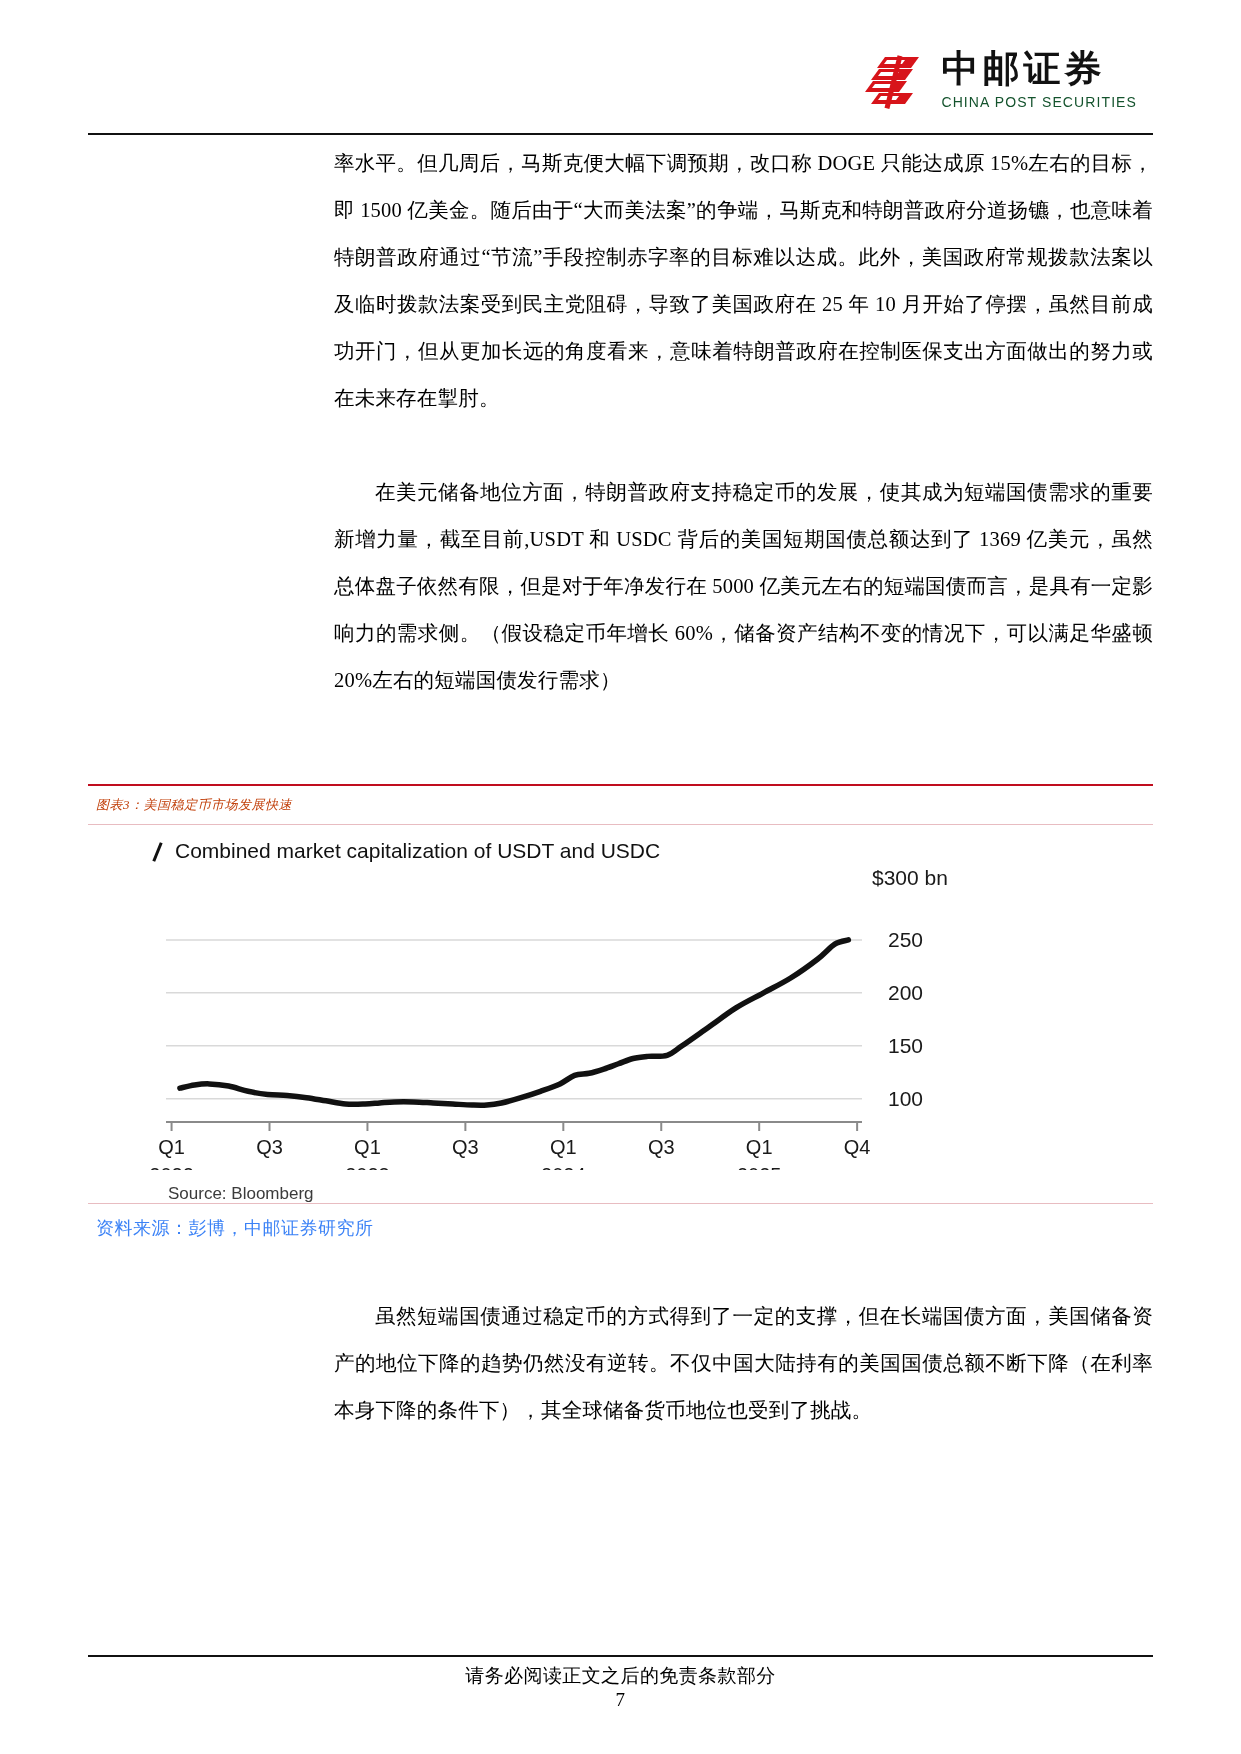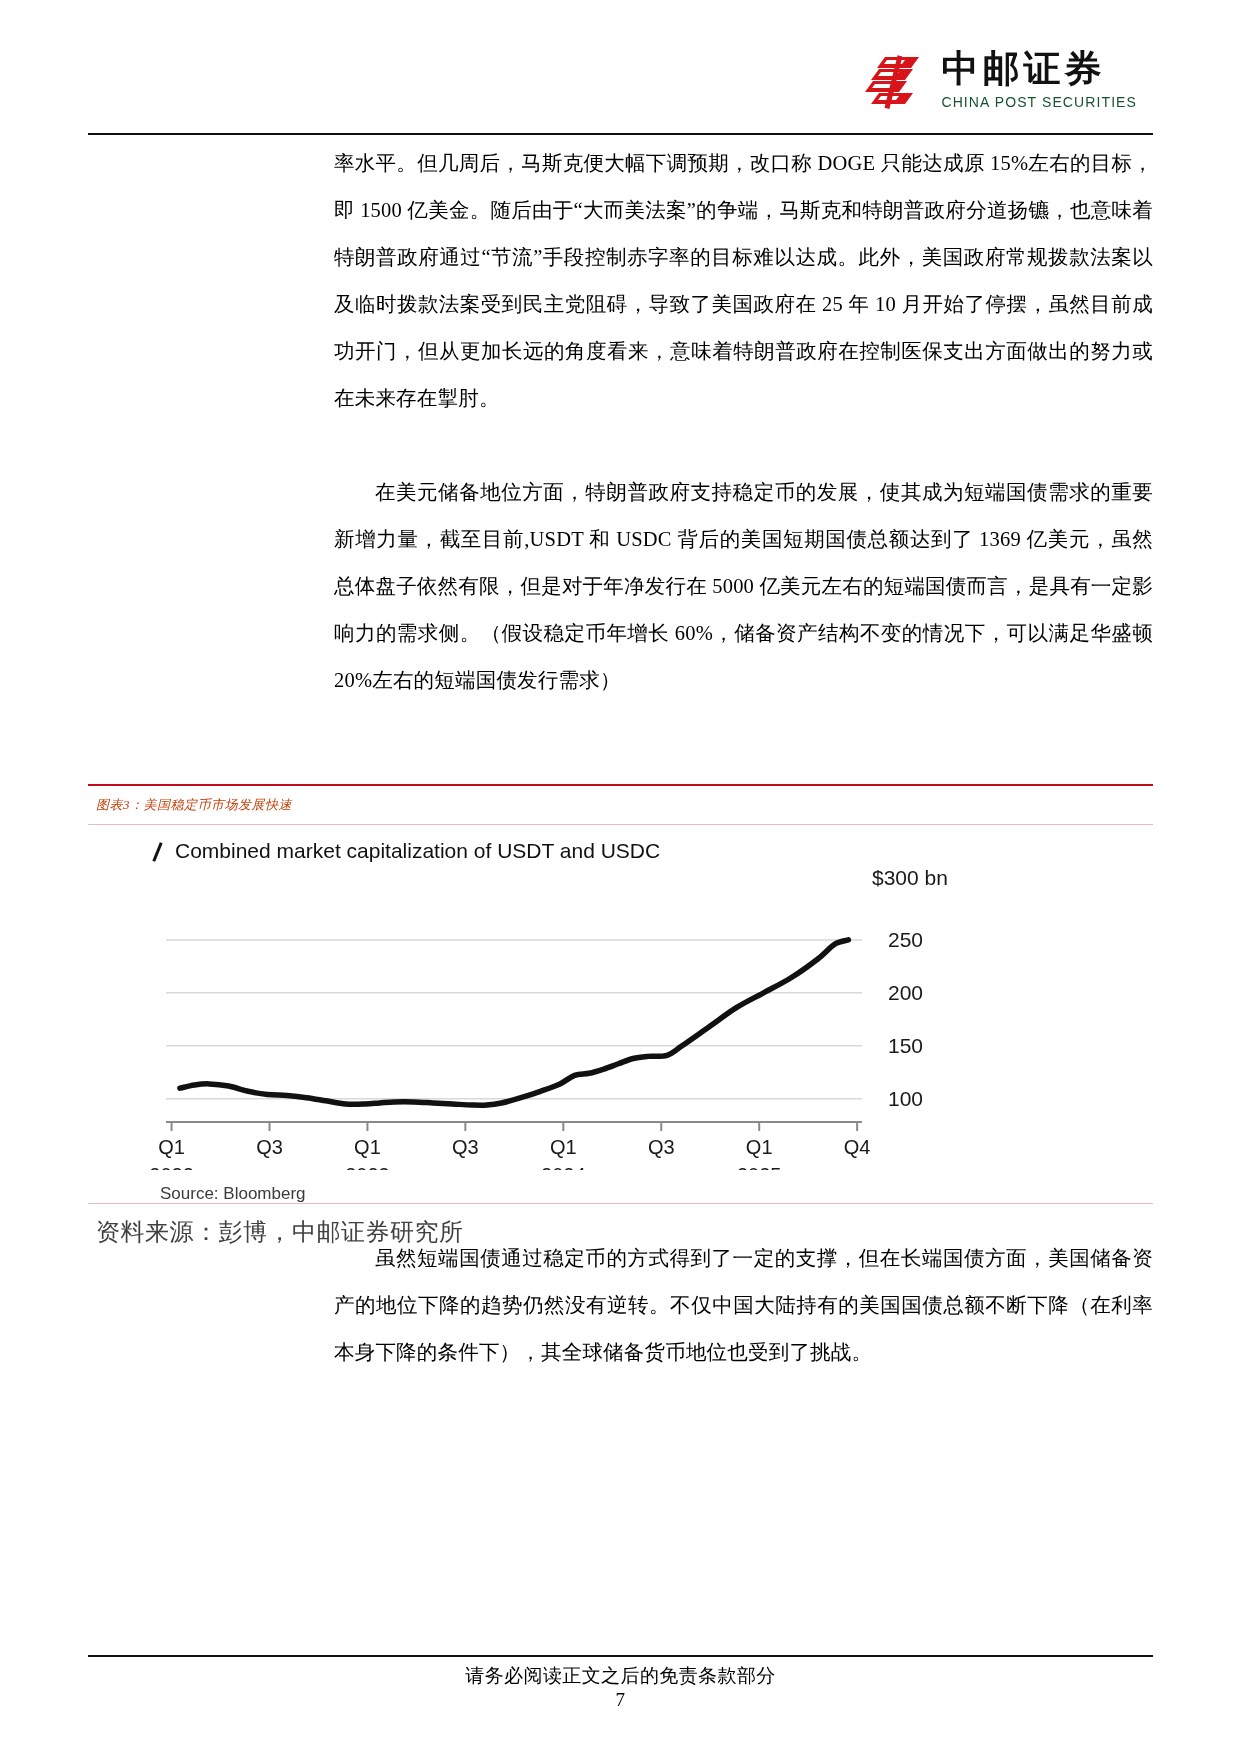--- a/index.html
+++ b/index.html
@@ -118,23 +118,23 @@
     position: relative;
     height: 378px;
     padding: 0;
   }
   .fig-rule-bot {
     border-top: 1px solid #e8bcc1;
     width: 100%;
   }
   .fig-source {
     font-family: Liberation Sans, sans-serif;
-    font-size: 24px;
+    font-size: 18px;
     padding: 12px 8px 0 8px;
-    color: #404040;
+    color: #3b82f6;
     letter-spacing: 0.5px;
   }
 
   
   .chart-wrap {
     position: absolute;
     left: 62px;
     top: 14px;
     width: 840px;
     height: 360px;
@@ -186,21 +186,21 @@
   .ylab-top {
     font-family: "Liberation Sans", sans-serif;
     font-size: 21px;
     fill: #1a1a1a;
   }
   .chart-source {
     font-family: "Liberation Sans", sans-serif;
     font-size: 17px;
     color: #3b3b3b;
     margin-top: 14px;
-    margin-left: 10px;
+    margin-left: 18px;
   }
 
   
   .footer-rule {
     position: absolute;
     left: 88px;
     right: 88px;
     top: 1655px;
     border-top: 2px solid #111;
   }
@@ -320,21 +320,21 @@
         </div>
 
         <div class="chart-source">Source: Bloomberg</div>
       </div>
     </div>
 
     <div class="fig-rule-bot"></div>
     <div class="fig-source">资料来源：彭博，中邮证券研究所</div>
   </div>
 
-  <div style="position:absolute; left:88px; right:88px; top:1235px;">
+  <div style="position:absolute; left:88px; right:88px; top:1293px;">
     <p class="body-para">虽然短端国债通过稳定币的方式得到了一定的支撑，但在长端国债方面，美国储备资产的地位下降的趋势仍然没有逆转。不仅中国大陆持有的美国国债总额不断下降（在利率本身下降的条件下），其全球储备货币地位也受到了挑战。</p>
   </div>
 
   <div class="footer-rule"></div>
   <div class="footer">
     <span>请务必阅读正文之后的免责条款部分</span>
     <span class="footer-page">7</span>
   </div>
 
 </div>

